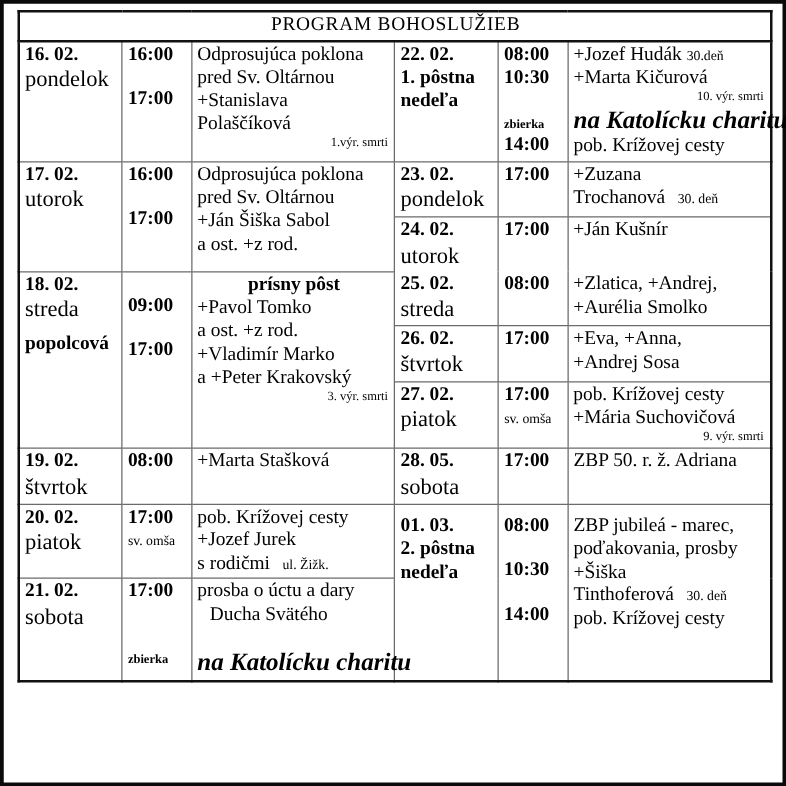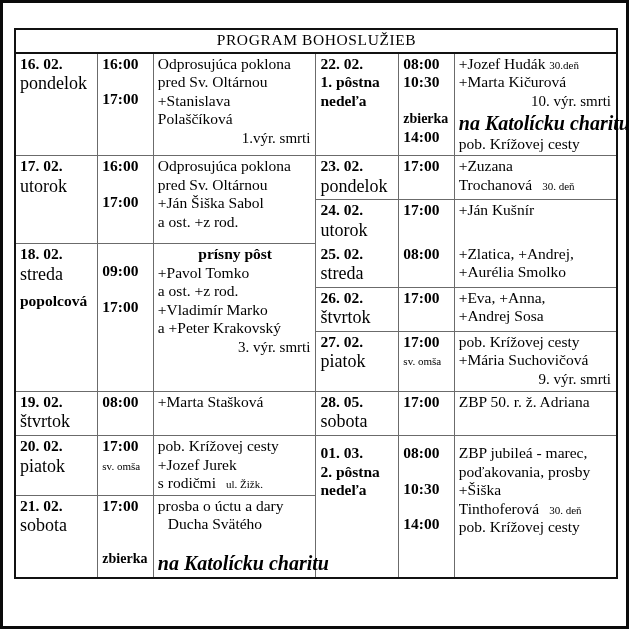--- a/index.html
+++ b/index.html
@@ -20,21 +20,21 @@
     width: 629px;
     height: 629px;
     box-sizing: border-box;
     border: 3px solid #0a0a0a;
     background: #ffffff;
   }
 
   #sheet {
     position: absolute;
     left: 11px;
-    top: 25px;
+    top: 5px;
     width: 604px;
     height: 556px;
   }
 
   table.program {
     width: 604px;
     border-collapse: collapse;
     table-layout: fixed;
     background: #ffffff;
   }
@@ -67,27 +67,27 @@
   col.c-date  { width: 82px; }
   col.c-time  { width: 55px; }
   col.c-text  { width: 161px; }
 
   .date  { font-weight: bold; font-size: 15.5px; white-space: nowrap; }
   .sub   { font-weight: normal; font-size: 18px; }
   .sub-b { font-weight: bold; font-size: 15.5px; }
 
   .time  { font-weight: bold; font-size: 15.5px; white-space: nowrap; }
   .time-note { font-size: 11px; font-weight: normal; line-height: 1.25; }
-  .time-b { font-weight: bold; font-size: 14px; }
+  .time-b { font-weight: bold; font-size: 10px; }
 
   .body-line { white-space: nowrap; }
   .hdr-under { font-weight: bold; display: block; text-align: center; }
   .bold-line { font-weight: bold; font-size: 20px; font-style: italic; }
   .note-sm {
-    font-size: 15px;
+    font-size: 10px;
     display: block;
     text-align: right;
     line-height: 1.25;
     padding-right: 2px;
   }
   .note-inline { font-size: 11px; }
   .pad-t { padding-top: 7px; display:block; }
   .spacer-line { display:block; height: 17px; }
   .indent { padding-left: 10px; display:inline-block; }
 </style>

